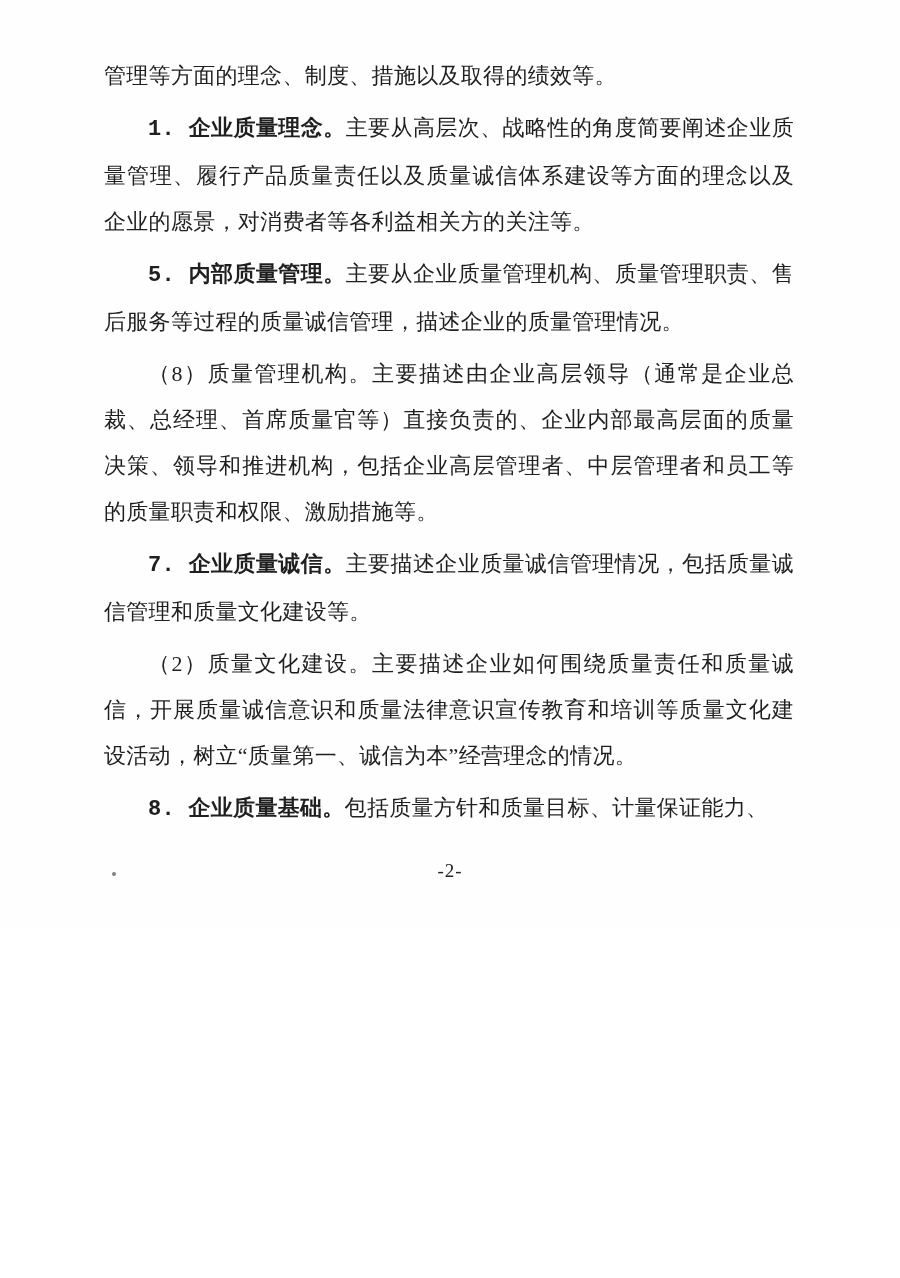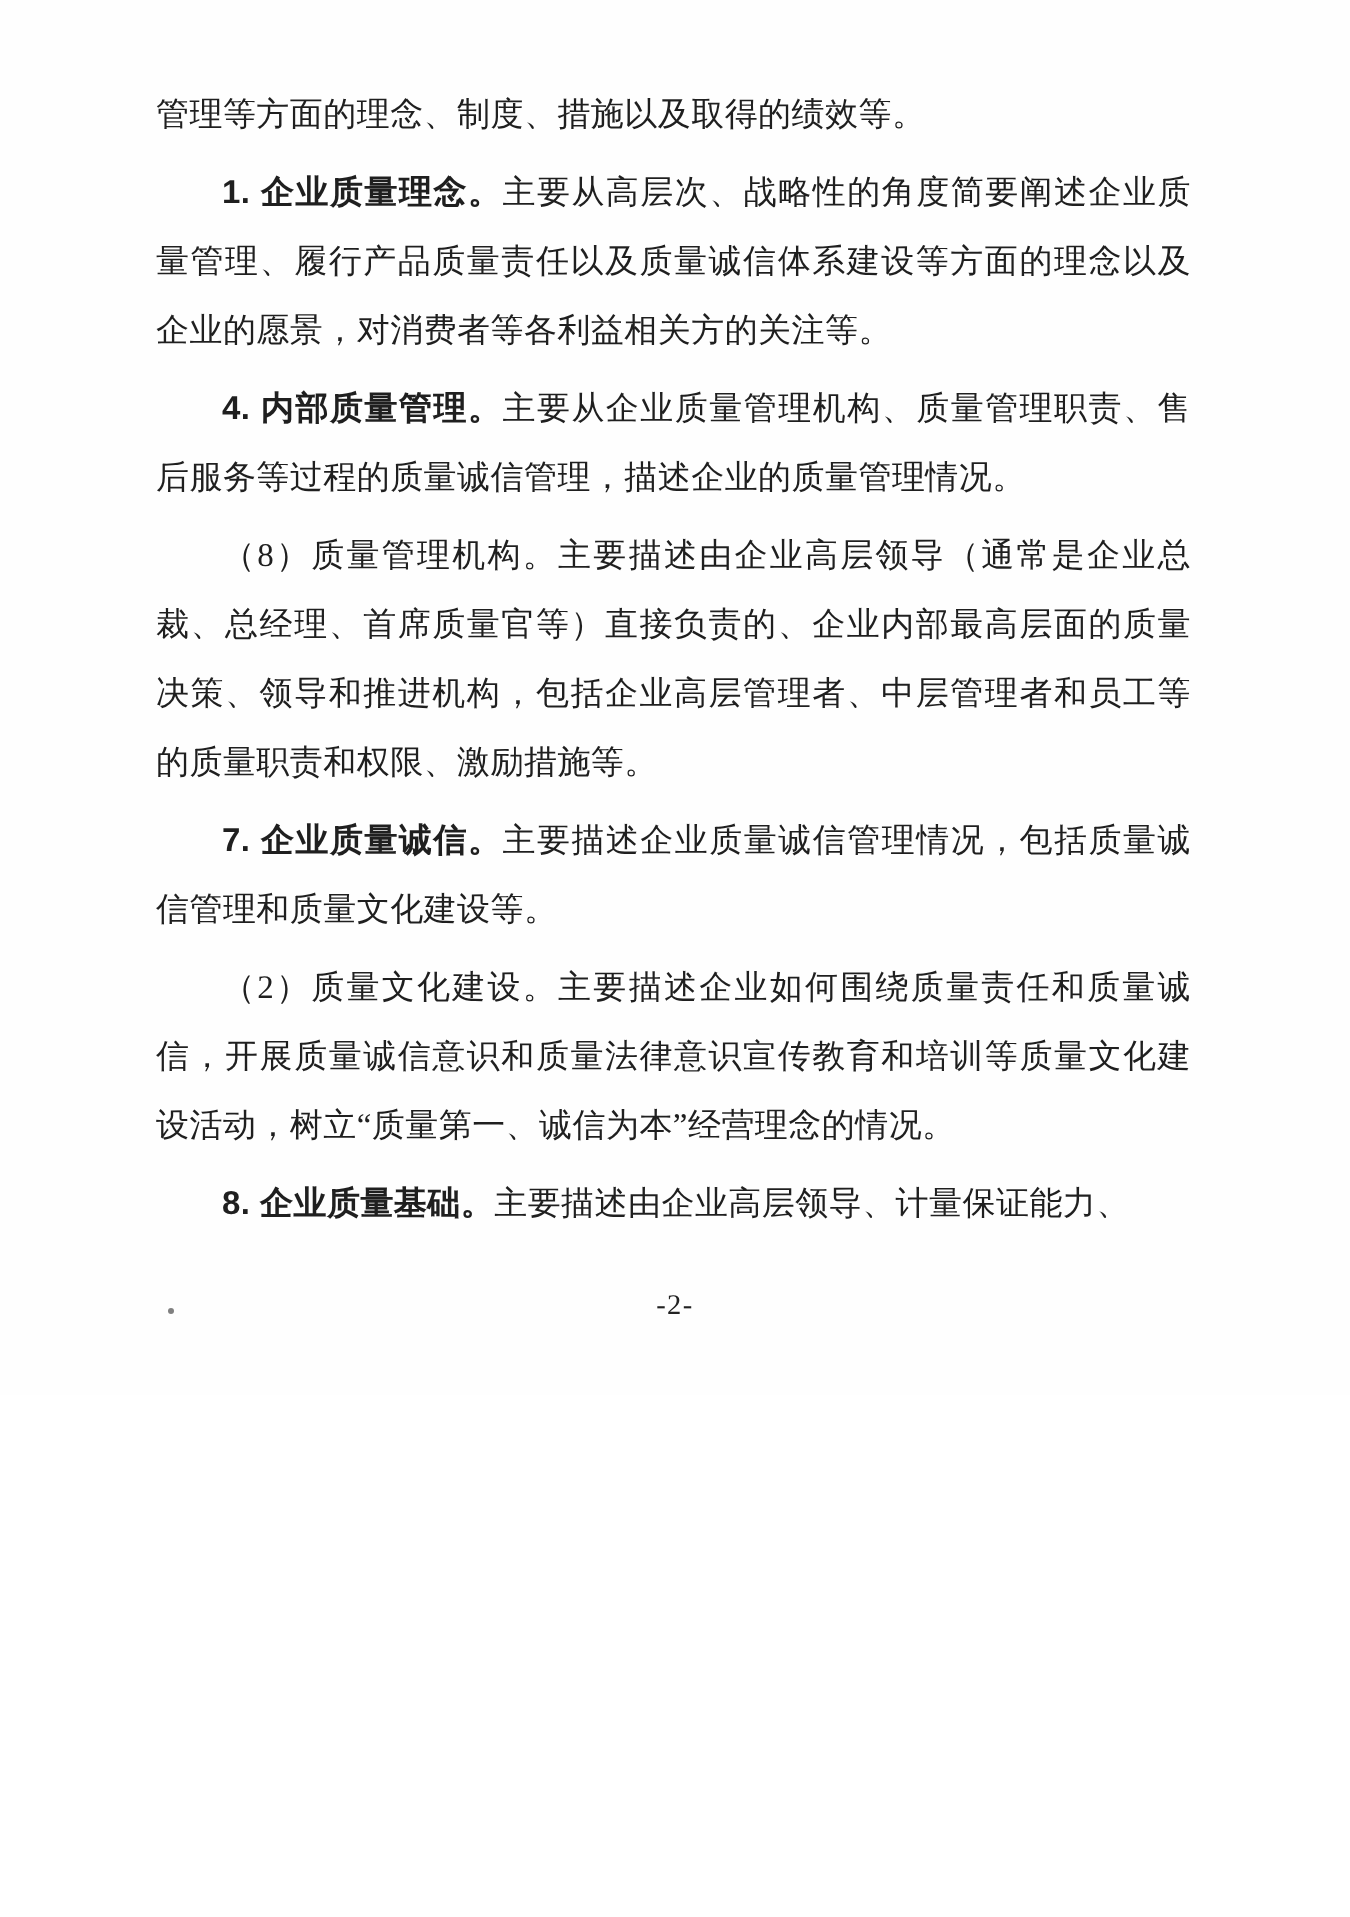--- a/index.html
+++ b/index.html
@@ -31,21 +31,21 @@
   .para {
     margin: 6px 0 0 0;
     text-indent: 44px;
   }
   .para.no-indent {
     margin-top: 0;
     text-indent: 0;
   }
   .para-label {
     font-weight: 700;
-    font-family: Liberation Sans, sans-serif;
+    font-family: Liberation Mono, monospace;
   }
   .artifact-dot {
     position: absolute;
     left: 112px;
     top: 872px;
     width: 4px;
     height: 4px;
     border-radius: 50%;
     background: #6a6a6a;
     opacity: 0.85;
@@ -73,39 +73,39 @@
 
     <p class="para no-indent">
       <span class="para-text">管理等方面的理念、制度、措施以及取得的绩效等。</span>
     </p>
 
     <p class="para">
       <span class="para-label">1. 企业质量理念。</span><span class="para-text">主要从高层次、战略性的角度简要阐述企业质量管理、履行产品质量责任以及质量诚信体系建设等方面的理念以及企业的愿景，对消费者等各利益相关方的关注等。</span>
     </p>
 
     <p class="para">
-      <span class="para-label">4. 内部质量管理。</span><span class="para-text">主要从企业质量管理机构、质量管理职责、售后服务等过程的质量诚信管理，描述企业的质量管理情况。</span>
+      <span class="para-label">5. 内部质量管理。</span><span class="para-text">主要从企业质量管理机构、质量管理职责、售后服务等过程的质量诚信管理，描述企业的质量管理情况。</span>
     </p>
 
     <p class="para">
       <span class="para-text">（8）质量管理机构。主要描述由企业高层领导（通常是企业总裁、总经理、首席质量官等）直接负责的、企业内部最高层面的质量决策、领导和推进机构，包括企业高层管理者、中层管理者和员工等的质量职责和权限、激励措施等。</span>
     </p>
 
 
     <p class="para">
       <span class="para-label">7. 企业质量诚信。</span><span class="para-text">主要描述企业质量诚信管理情况，包括质量诚信管理和质量文化建设等。</span>
     </p>
 
 
     <p class="para">
       <span class="para-text">（2）质量文化建设。主要描述企业如何围绕质量责任和质量诚信，开展质量诚信意识和质量法律意识宣传教育和培训等质量文化建设活动，树立“质量第一、诚信为本”经营理念的情况。</span>
     </p>
 
     <p class="para">
-      <span class="para-label">8. 企业质量基础。</span><span class="para-text">主要描述由企业高层领导、计量保证能力、</span>
+      <span class="para-label">8. 企业质量基础。</span><span class="para-text">包括质量方针和质量目标、计量保证能力、</span>
     </p>
 
   </div>
 
   <div class="artifact-dot"></div>
 
   <div class="footer">
     <span class="page-number">-2-</span>
   </div>
 

